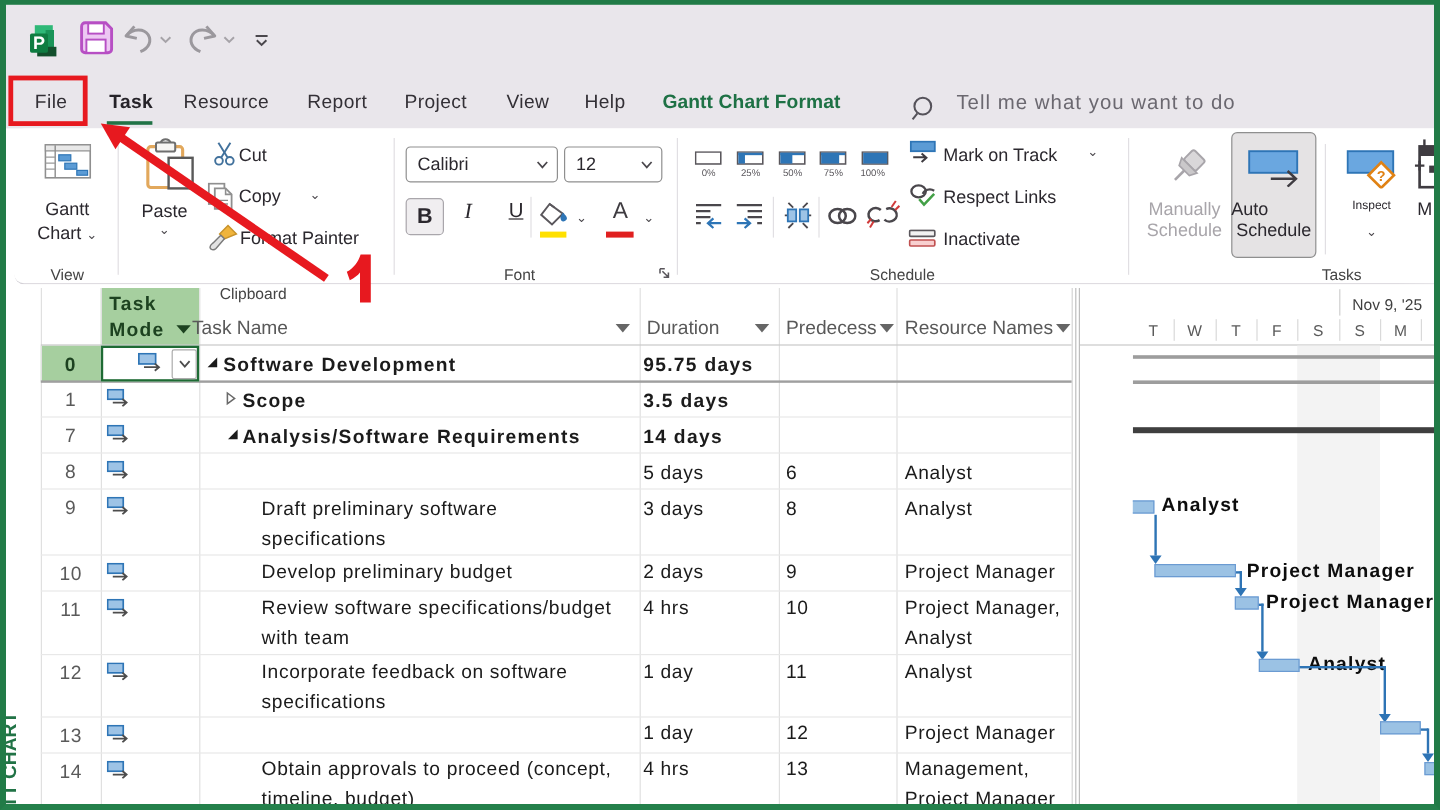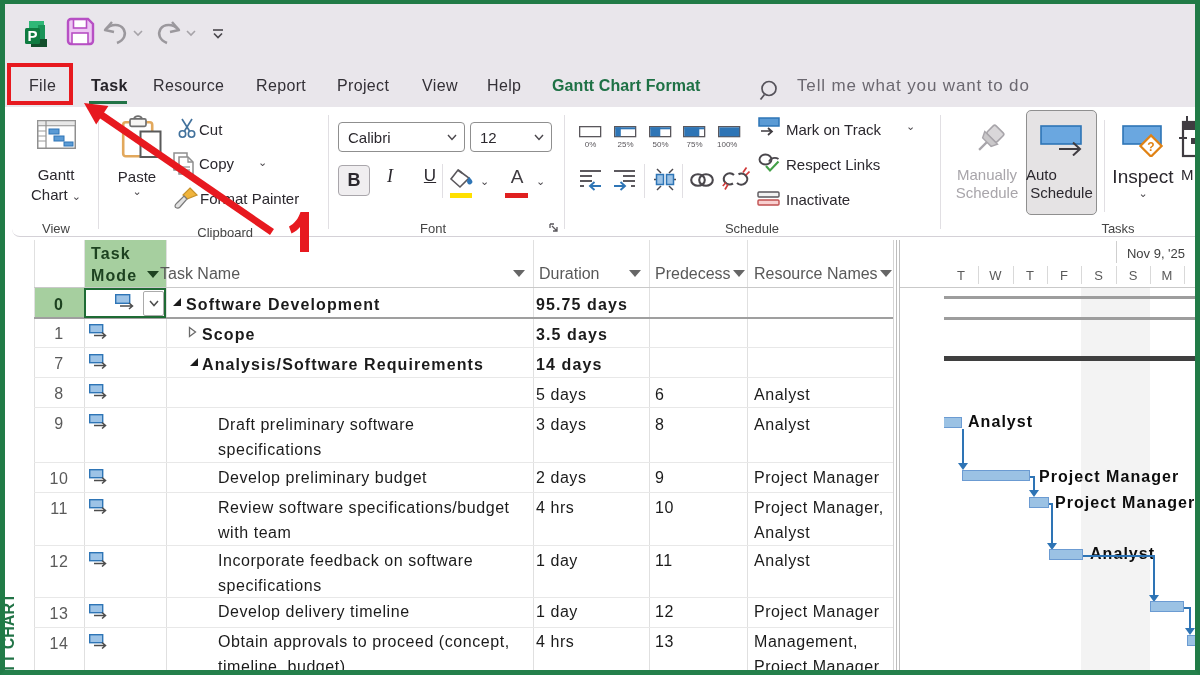--- a/index.html
+++ b/index.html
@@ -125,21 +125,21 @@
     <line x1="9" y1="18" x2="17" y2="18" stroke="#8f8f8f" stroke-width="1.2"></line>
   </svg>
   <div class="abs" style="left:187px;top:48px;font-size:15px;color:#2b282e;">Copy</div>
   <div class="abs" style="left:246px;top:49px;font-size:11px;color:#4a474c;">⌄</div>
 
   <svg class="abs" style="left:161px;top:79px;" width="26" height="25" viewBox="0 0 26 25">
     <path d="M17 2 L24 9 L14 13 L10 9 Z" fill="#f0b43c" stroke="#c8922a" stroke-width="1.2"></path>
     <path d="M11 10 L14 13 L7 21 C5 23 2 22 2 20 C2 18 4 17 5 16 Z" fill="#e2e2e2" stroke="#7a7a7a" stroke-width="1.2"></path>
   </svg>
   <div class="abs" style="left:188px;top:83px;font-size:15px;color:#2b282e;">Format Painter</div>
-  <div class="glabel" style="left:157px;top:118px;width:84px;text-align:right;">Clipboard</div>
+  <div class="glabel" style="left:157px;top:130px;width:84px;">Clipboard</div>
   <div class="gdivider" style="left:316px;"></div>
 
   <div class="abs" style="left:326px;top:15px;width:127px;height:30px;background:#fff;border:1px solid #8f8f8f;border-radius:4px;font-size:15px;color:#2b282e;">
     <span class="abs" style="left:9px;top:6px;">Calibri</span>
     <svg class="abs" style="right:6px;top:10px;" width="12" height="9" viewBox="0 0 12 9">
         <path d="M2 2 L6 6.5 L10 2" fill="none" stroke="#4a474c" stroke-width="1.4"></path>
       </svg>
   </div>
   <div class="abs" style="left:458px;top:15px;width:82px;height:30px;background:#fff;border:1px solid #8f8f8f;border-radius:4px;font-size:15px;color:#2b282e;">
     <span class="abs" style="left:9px;top:6px;">12</span>
@@ -281,21 +281,21 @@
   <div class="abs" style="left:1014px;top:59px;width:71px;text-align:left;font-size:15px;color:#2b282e;">Auto</div>
   <div class="abs" style="left:1014px;top:77px;width:71px;text-align:center;font-size:15px;color:#2b282e;">Schedule</div>
   <div class="gdivider" style="left:1092px;top:13px;height:92px;"></div>
   <svg class="abs" style="left:1110px;top:18px;" width="42" height="32" viewBox="0 0 42 32">
     <rect x="1" y="1" width="38" height="18" fill="#6aa7e0" stroke="#2e75b6" stroke-width="1.6"></rect>
     <g transform="translate(29,21) rotate(45)">
       <rect x="-7.5" y="-7.5" width="15" height="15" fill="#ffffff" stroke="#e08214" stroke-width="2.2"></rect>
     </g>
     <text x="29" y="26" font-size="12" font-weight="bold" fill="#e08214" text-anchor="middle" font-family="Liberation Sans">?</text>
   </svg>
-  <div class="abs" style="left:1100px;top:59px;width:62px;text-align:center;font-size:19px;color:#2b282e;">Inspect</div>
+  <div class="abs" style="left:1100px;top:59px;width:62px;text-align:center;font-size:10px;color:#2b282e;">Inspect</div>
   <div class="abs" style="left:1124px;top:80px;width:14px;text-align:center;font-size:11px;color:#4a474c;">⌄</div>
 
   <svg class="abs" style="left:1167px;top:9px;" width="29" height="44" viewBox="0 0 29 44">
     <rect x="4" y="6" width="36" height="34" fill="#ffffff" stroke="#3f3c41" stroke-width="2.2"></rect>
     <rect x="4" y="6" width="36" height="8" fill="#3f3c41"></rect>
     <path d="M8 0 v6 M18 0 v6" stroke="#3f3c41" stroke-width="2"></path>
     <path d="M0 22 h8 M4 18 v8" stroke="#3f3c41" stroke-width="2"></path>
     <rect x="12" y="22" width="6" height="6" fill="#3f3c41"></rect>
   </svg>
   <div class="abs" style="left:1169px;top:59px;font-size:15px;color:#2b282e;">M</div>
@@ -414,21 +414,20 @@
         <path d="M9 1 V9 H1 Z" fill="#1b1b1b"></path>
       </svg>
   <div class="celltxt bold" style="left:202px;top:115px;">Analysis/Software Requirements</div>
   <div class="celltxt" style="left:218px;top:175px;">Draft preliminary software
 specifications</div>
   <div class="celltxt" style="left:218px;top:258px;">Review software specifications/budget
 with team</div>
   <div class="celltxt" style="left:218px;top:228px;">Develop preliminary budget</div>
   <div class="celltxt" style="left:218px;top:311px;">Incorporate feedback on software
 specifications</div>
-  <div class="celltxt" style="left:218px;top:362px;">Develop delivery timeline</div>
   <div class="celltxt" style="left:218px;top:392px;">Obtain approvals to proceed (concept,
 timeline, budget)</div>
 
   <div class="celltxt bold" style="left:536px;top:55px;">95.75 days</div>
   <div class="celltxt bold" style="left:536px;top:85px;">3.5 days</div>
   <div class="celltxt bold" style="left:536px;top:115px;">14 days</div>
   <div class="celltxt" style="left:536px;top:145px;">5 days</div>
   <div class="celltxt" style="left:536px;top:175px;">3 days</div>
   <div class="celltxt" style="left:536px;top:228px;">2 days</div>
   <div class="celltxt" style="left:536px;top:258px;">4 hrs</div>

